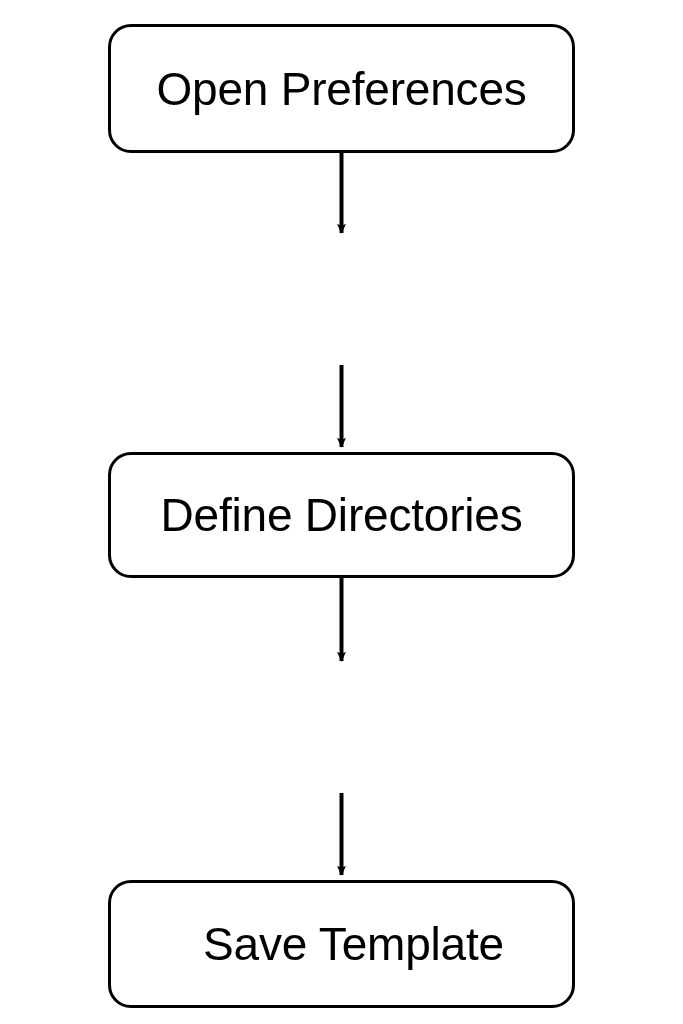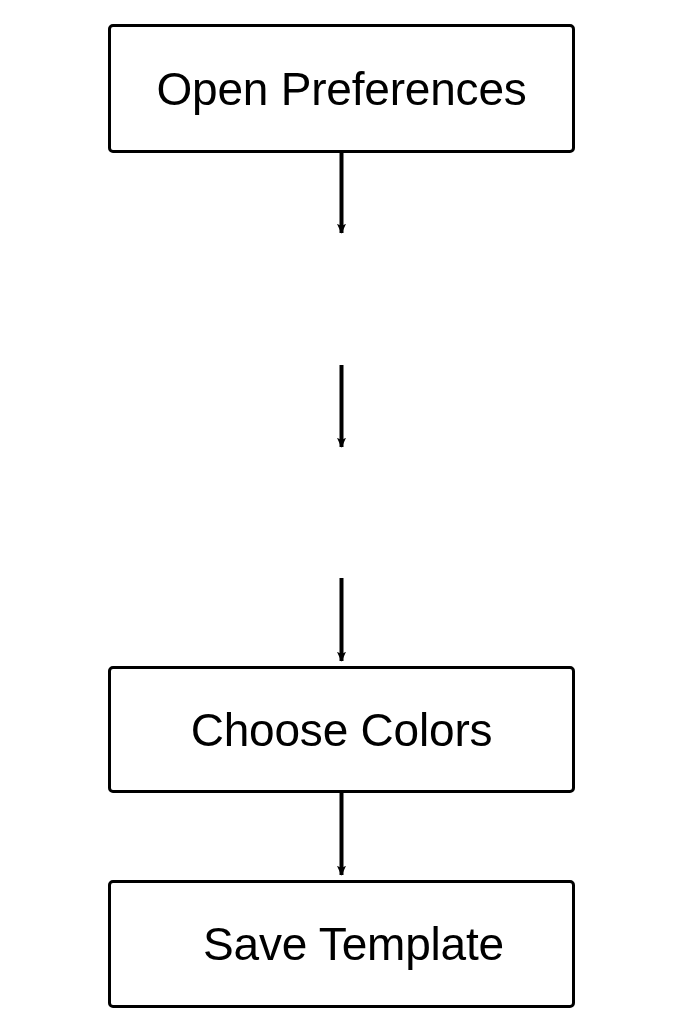--- a/index.html
+++ b/index.html
@@ -23,21 +23,21 @@
     left: 0;
     top: 0;
     width: 683px;
     height: 1024px;
     display: block;
   }
   .node-box {
     position: absolute;
     box-sizing: border-box;
     border: 3.5px solid #000000;
-    border-radius: 5px;
+    border-radius: 23px;
     background: #ffffff;
     display: flex;
     align-items: center;
     justify-content: center;
   }
   .node-label {
     font-family: "Liberation Sans", sans-serif;
     font-size: 46px;
     font-weight: 400;
     color: #000000;
@@ -71,22 +71,22 @@
     <g>
       <line x1="341.5" y1="793" x2="341.5" y2="875" stroke="#000000" stroke-width="4" marker-end="url(#arrowhead)"></line>
     </g>
   </svg>
 
   <div class="node-box" style="left:108px; top:24px; width:467px; height:129px;">
     <span class="node-label">Open Preferences</span>
   </div>
 
 
+  <div class="node-box" style="left:108px; top:452px; width:467px; height:126px;">
+    <span class="node-label">Define Directories</span>
+  </div>
 
-  <div class="node-box" style="left:108px; top:666px; width:467px; height:127px;">
-    <span class="node-label">Choose Colors</span>
-  </div>
 
   <div class="node-box" style="left:108px; top:880px; width:467px; height:128px;padding-left:24px;">
     <span class="node-label">Save Template</span>
   </div>
 
 </div>
 
 </body></html>

